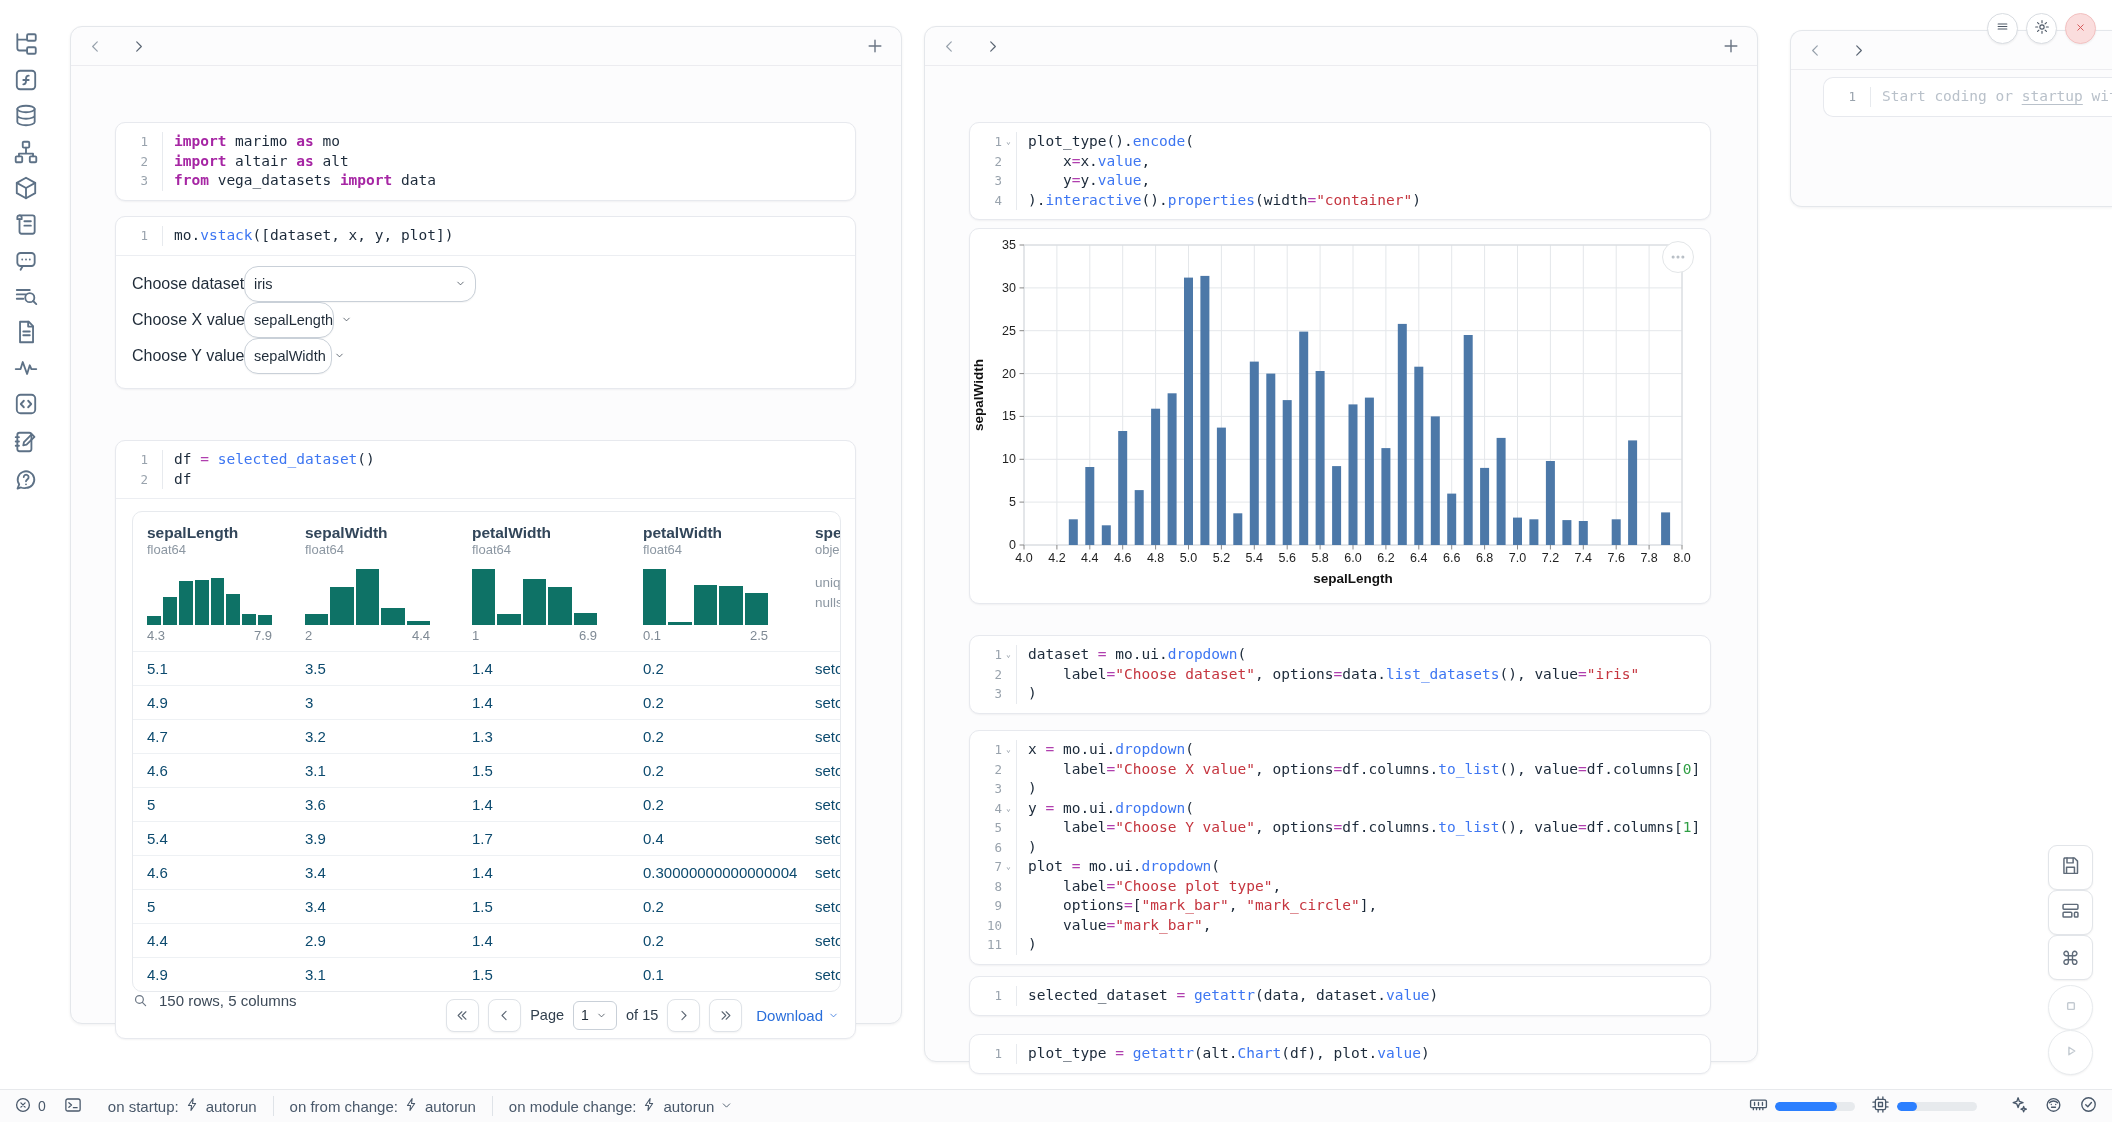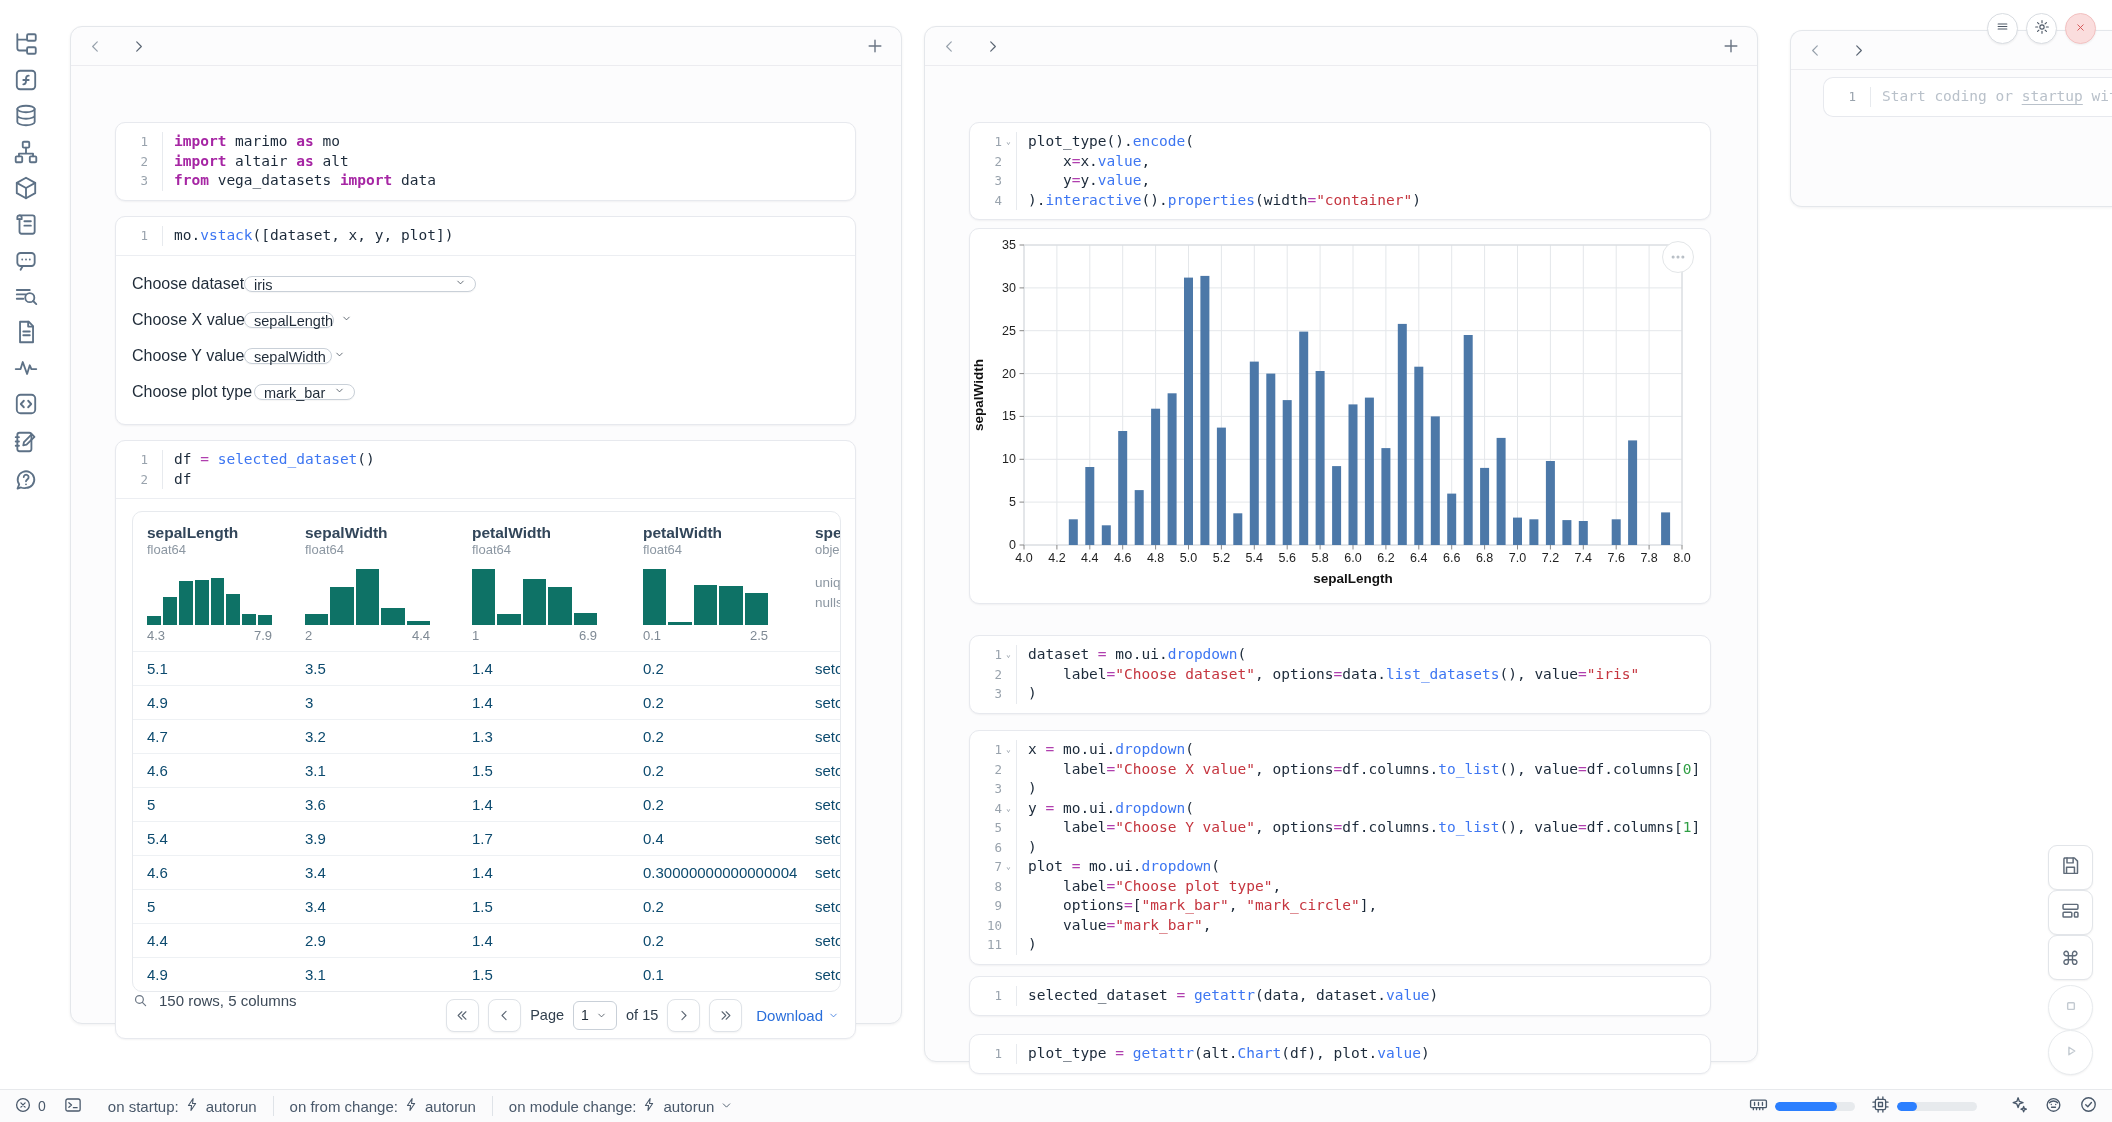--- a/index.html
+++ b/index.html
@@ -31,22 +31,22 @@
   .c-f{color:#3d76f2}
   .c-p{color:#3d76f2}
   .c-n{color:#2f9e44}
   .c-o{color:#b03fae}
   .c-s{color:#c5353f}
   .celldiv{border-top:1px solid #eceef2}
   
   .ctrls{padding:10px 0 14px}
   .ctrlrow{position:relative;height:36px}
   .ctrllabel{position:absolute;left:16px;top:50%;transform:translateY(-50%);font-size:16px;color:#1f2b38}
-  .selectbox{position:absolute;top:50%;transform:translateY(-50%);height:16px;box-sizing:border-box;
-             border:1px solid #c9d0d8;border-radius:14px;background:#fff;display:flex;
+  .selectbox{position:absolute;top:50%;transform:translateY(-50%);height:36px;box-sizing:border-box;
+             border:1px solid #c9d0d8;border-radius:14px;background:#fff;display:flex;align-items:center;
              justify-content:space-between;padding:0 9px;font-size:14.5px;color:#1f2b38;cursor:pointer;
              box-shadow:0 1px 1px rgba(0,0,0,.04)}
   .selectbox .chev{color:#3c4753;display:flex;margin-left:8px}
   
   .tablecard{margin:12px 16px 0;border:1px solid #e7eaee;border-radius:10px;overflow:hidden;background:#fff;width:707px}
   .tgrid{display:grid;grid-template-columns:158px 167px 171px 172px 160px;width:828px}
   .thcell{padding:12px 0 0 14px}
   .thname{font-weight:bold;font-size:15.5px;color:#32465a}
   .thdtype{font-size:13px;color:#8c97a2;margin-top:0}
   .hist{display:flex;align-items:flex-end;gap:2px;height:58px;width:125px;margin-top:10px}
@@ -258,31 +258,20 @@
                   <svg width="11" height="11" viewBox="0 0 24 24" fill="none" stroke="currentColor" stroke-width="1.7" stroke-linecap="round" stroke-linejoin="round">
                     <path d="M6 9l6 6 6-6"></path>
                   </svg>
                 </span>
               </div>
             </div>
             <div class="ctrlrow">
               <span class="ctrllabel">Choose Y value</span>
               <div class="selectbox" style="left: 128px; width: 88px;">
                 <span>sepalWidth</span>
-                <span class="chev">
-                  <svg width="11" height="11" viewBox="0 0 24 24" fill="none" stroke="currentColor" stroke-width="1.7" stroke-linecap="round" stroke-linejoin="round">
-                    <path d="M6 9l6 6 6-6"></path>
-                  </svg>
-                </span>
-              </div>
-            </div>
-            <div class="ctrlrow">
-              <span class="ctrllabel">Choose plot type</span>
-              <div class="selectbox" style="left: 138px; width: 101px;">
-                <span>mark_bar</span>
                 <span class="chev">
                   <svg width="11" height="11" viewBox="0 0 24 24" fill="none" stroke="currentColor" stroke-width="1.7" stroke-linecap="round" stroke-linejoin="round">
                     <path d="M6 9l6 6 6-6"></path>
                   </svg>
                 </span>
               </div>
             </div>
           </div>
         </div>
         <div class="codecell" style="top: 374px; left: 44px; right: 45px;">

